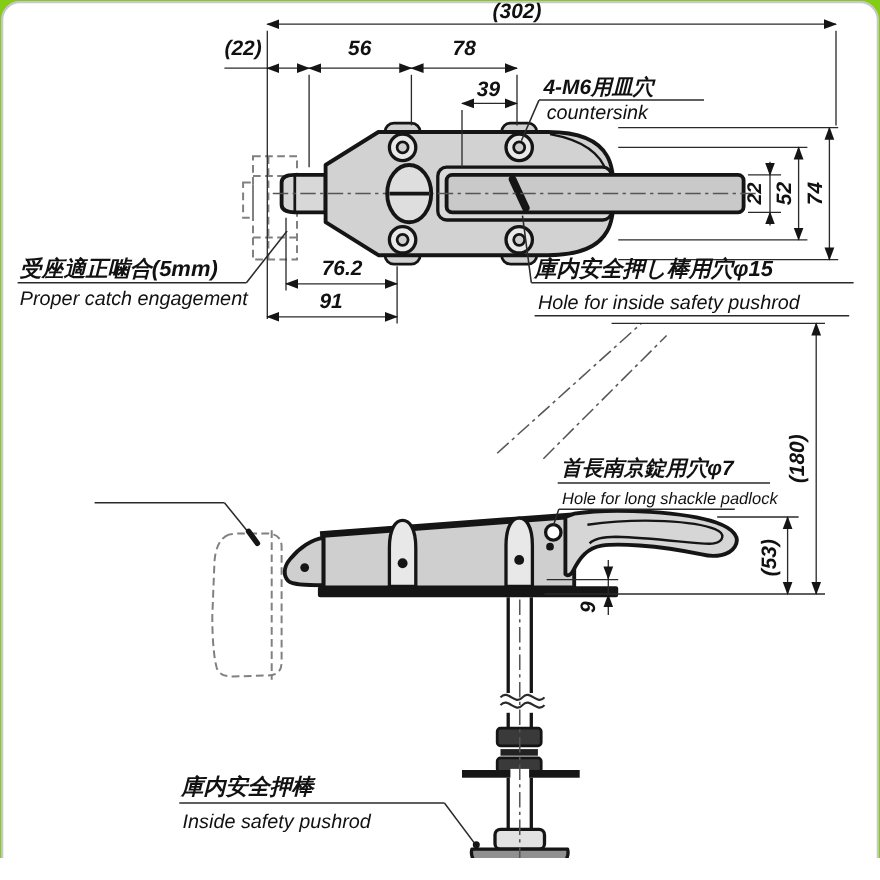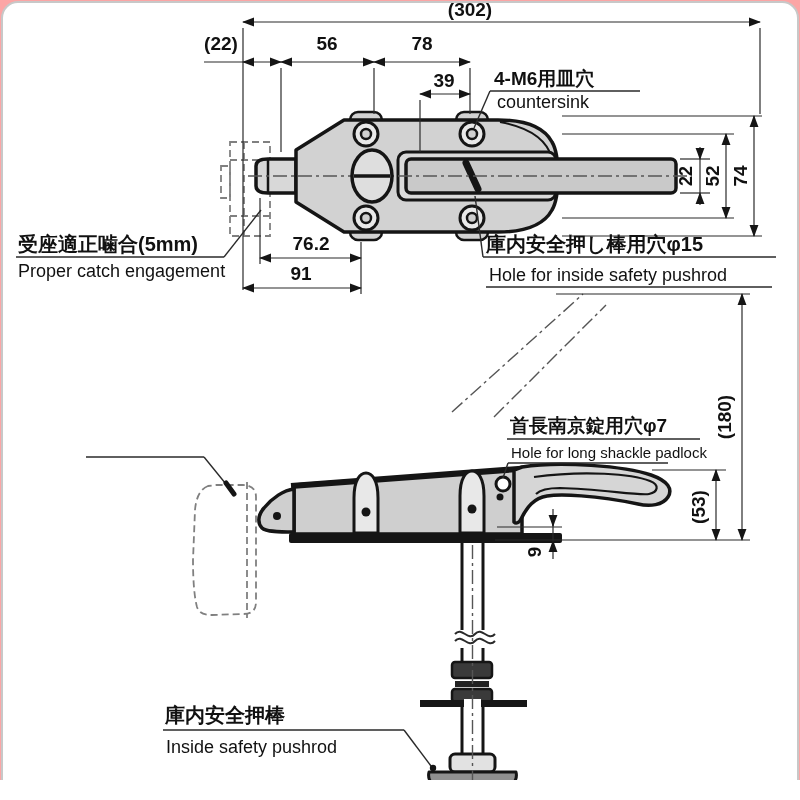--- a/index.html
+++ b/index.html
@@ -1,16 +1,16 @@
 <!DOCTYPE html>
 <html><head>
 <meta charset="utf-8">
 <style>
   html,body{margin:0;padding:0;background:#fff;}
-  .stage{width:800px;height:780px;position:relative;background:#fca5a5;}
+  .stage{width:800px;height:780px;position:relative;background:#84cc16;font-style:italic;}
   svg{display:block;}
   text{font-family:"Liberation Sans","DejaVu Sans",sans-serif;fill:#111;}
   .dim{font-size:19px;font-weight:700;}
   .dimS{font-size:18px;font-weight:700;}
   .jp{font-size:20px;font-weight:700;}
   .jpS{font-size:19px;font-weight:700;}
   .en{font-size:18px;font-weight:400;}
   .enS{font-size:15px;font-weight:400;}
   .model{font-size:21px;font-weight:700;}
   .thin{stroke:#2a2a2a;stroke-width:1.2;fill:none;}

